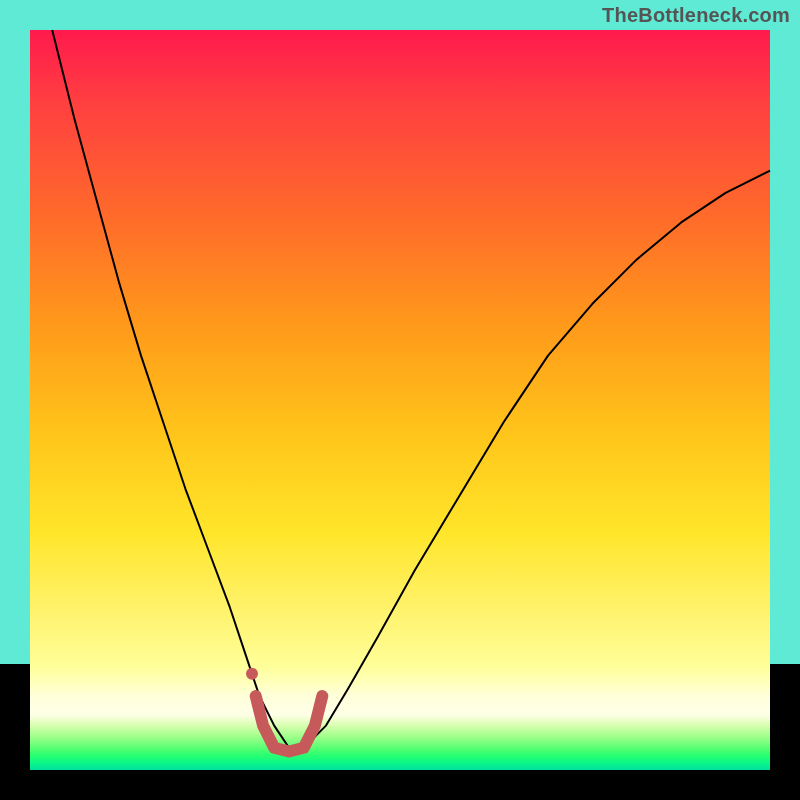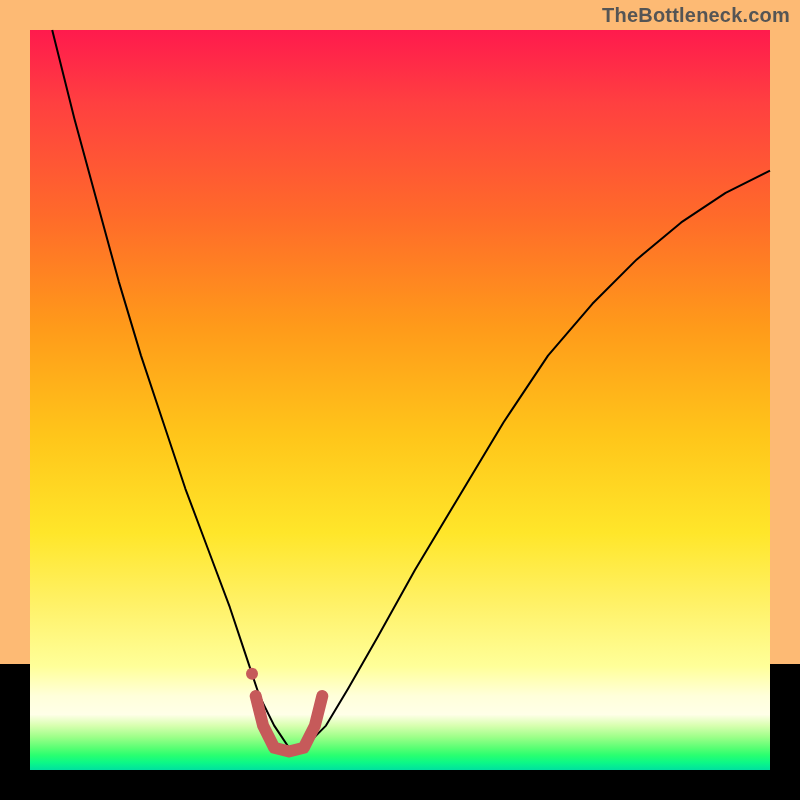--- a/index.html
+++ b/index.html
@@ -10,21 +10,21 @@
     background: #000;
     font-family: Arial, Helvetica, sans-serif;
     overflow: hidden;
   }
   .frame {
     position: absolute;
     left: 0;
     top: 0;
     width: 800px;
     height: 664px;
-    background: #fdba74;
+    background: #5eead4;
   }
   .plot {
     position: absolute;
     left: 30px;
     top: 30px;
     width: 740px;
     height: 740px;
     
     background: linear-gradient(
       to bottom,

